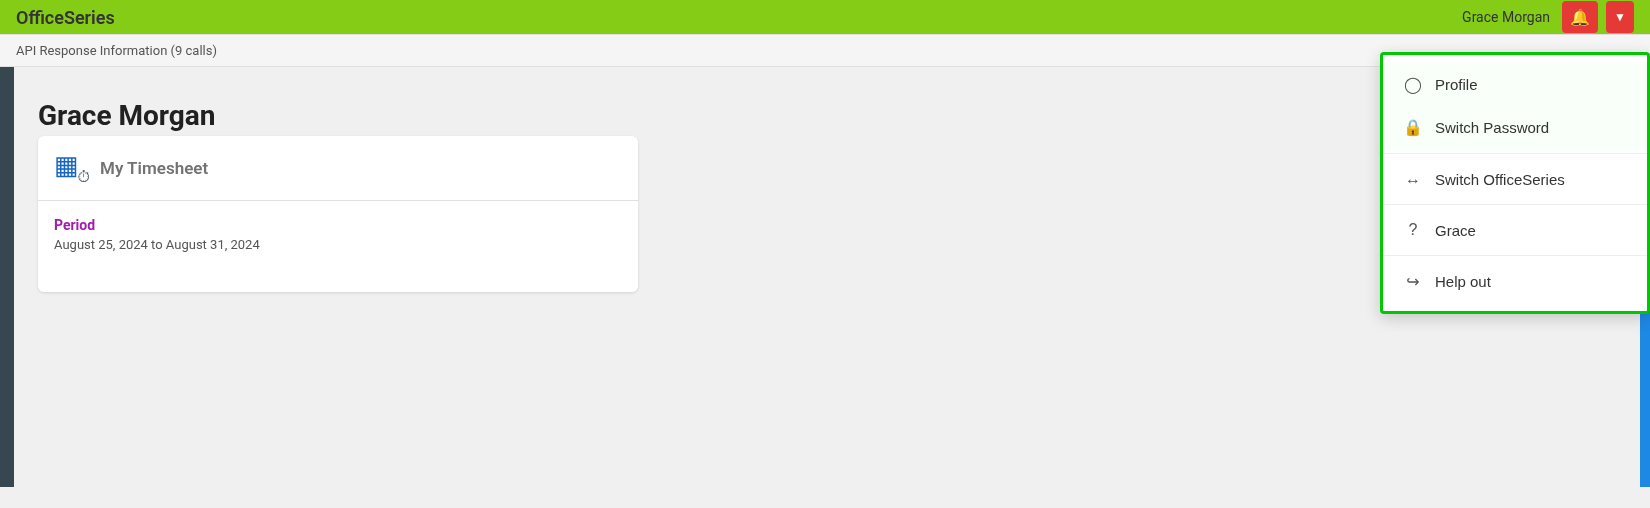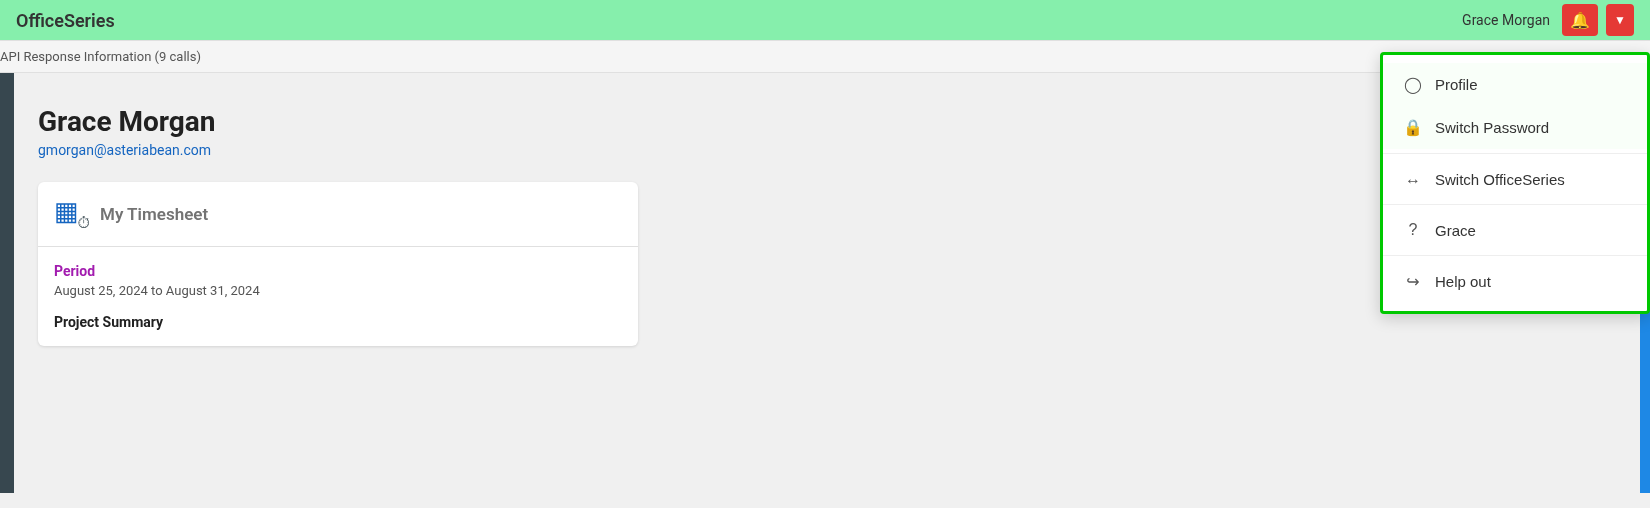--- a/index.html
+++ b/index.html
@@ -3,22 +3,22 @@
   <meta charset="utf-8">
   <style>
     * { box-sizing: border-box; margin: 0; padding: 0; }
     body { font-family: -apple-system, BlinkMacSystemFont, 'Segoe UI', Roboto, sans-serif; background: #f0f0f0; width: 1650px; height: 508px; overflow: hidden; }
 
     
     .header {
       display: flex;
       align-items: center;
       justify-content: space-between;
-      background: #86efac;
-      height: 41px;
+      background: #84cc16;
+      height: 35px;
       padding: 0 16px;
       border-bottom: 1px solid #e0e0e0;
       position: relative;
       z-index: 100;
     }
     .header-logo {
       font-size: 18px;
       font-weight: 600;
       color: #333;
     }
@@ -56,21 +56,21 @@
       align-items: center;
       justify-content: center;
       color: #fff;
       font-size: 12px;
     }
 
     
     .api-bar {
       background: #f5f5f5;
       border-bottom: 1px solid #e0e0e0;
-      padding: 8px 0;
+      padding: 8px 16px;
       font-size: 13px;
       color: #555;
     }
 
     
     .main-layout {
       display: flex;
       height: calc(508px - 52px - 36px);
     }
 
@@ -128,21 +128,21 @@
     }
     .period-label {
       font-size: 14px;
       font-weight: 700;
       color: #a21caf;
       margin-bottom: 4px;
     }
     .period-value {
       font-size: 13px;
       color: #555;
-      margin-bottom: 16px;
+      margin-bottom: 24px;
     }
     .project-label {
       font-size: 14px;
       font-weight: 700;
       color: #212121;
     }
 
     
     .right-bar {
       width: 10px;
@@ -262,32 +262,30 @@
 <div class="api-bar">
   <span>API Response Information (9 calls)</span>
 </div>
 
 <div class="main-layout">
 
   <div class="sidebar"></div>
 
   <div class="content">
     <h1 class="user-name">Grace Morgan</h1>
-    <div class="user-email">gmorgan@asteriabean.com</div>
 
     <div class="timesheet-card">
       <div class="timesheet-header">
         <div class="ts-icon-wrap">
           <span class="ts-icon-grid">▦</span>
           <span class="ts-icon-clock">⏱</span>
         </div>
         <span class="timesheet-title">My Timesheet</span>
       </div>
       <div class="timesheet-body">
         <div class="period-label">Period</div>
         <div class="period-value">August 25, 2024 to August 31, 2024</div>
-        <div class="project-label">Project Summary</div>
       </div>
     </div>
   </div>
 
   <div class="right-bar"></div>
 </div>
 
 </body></html>

